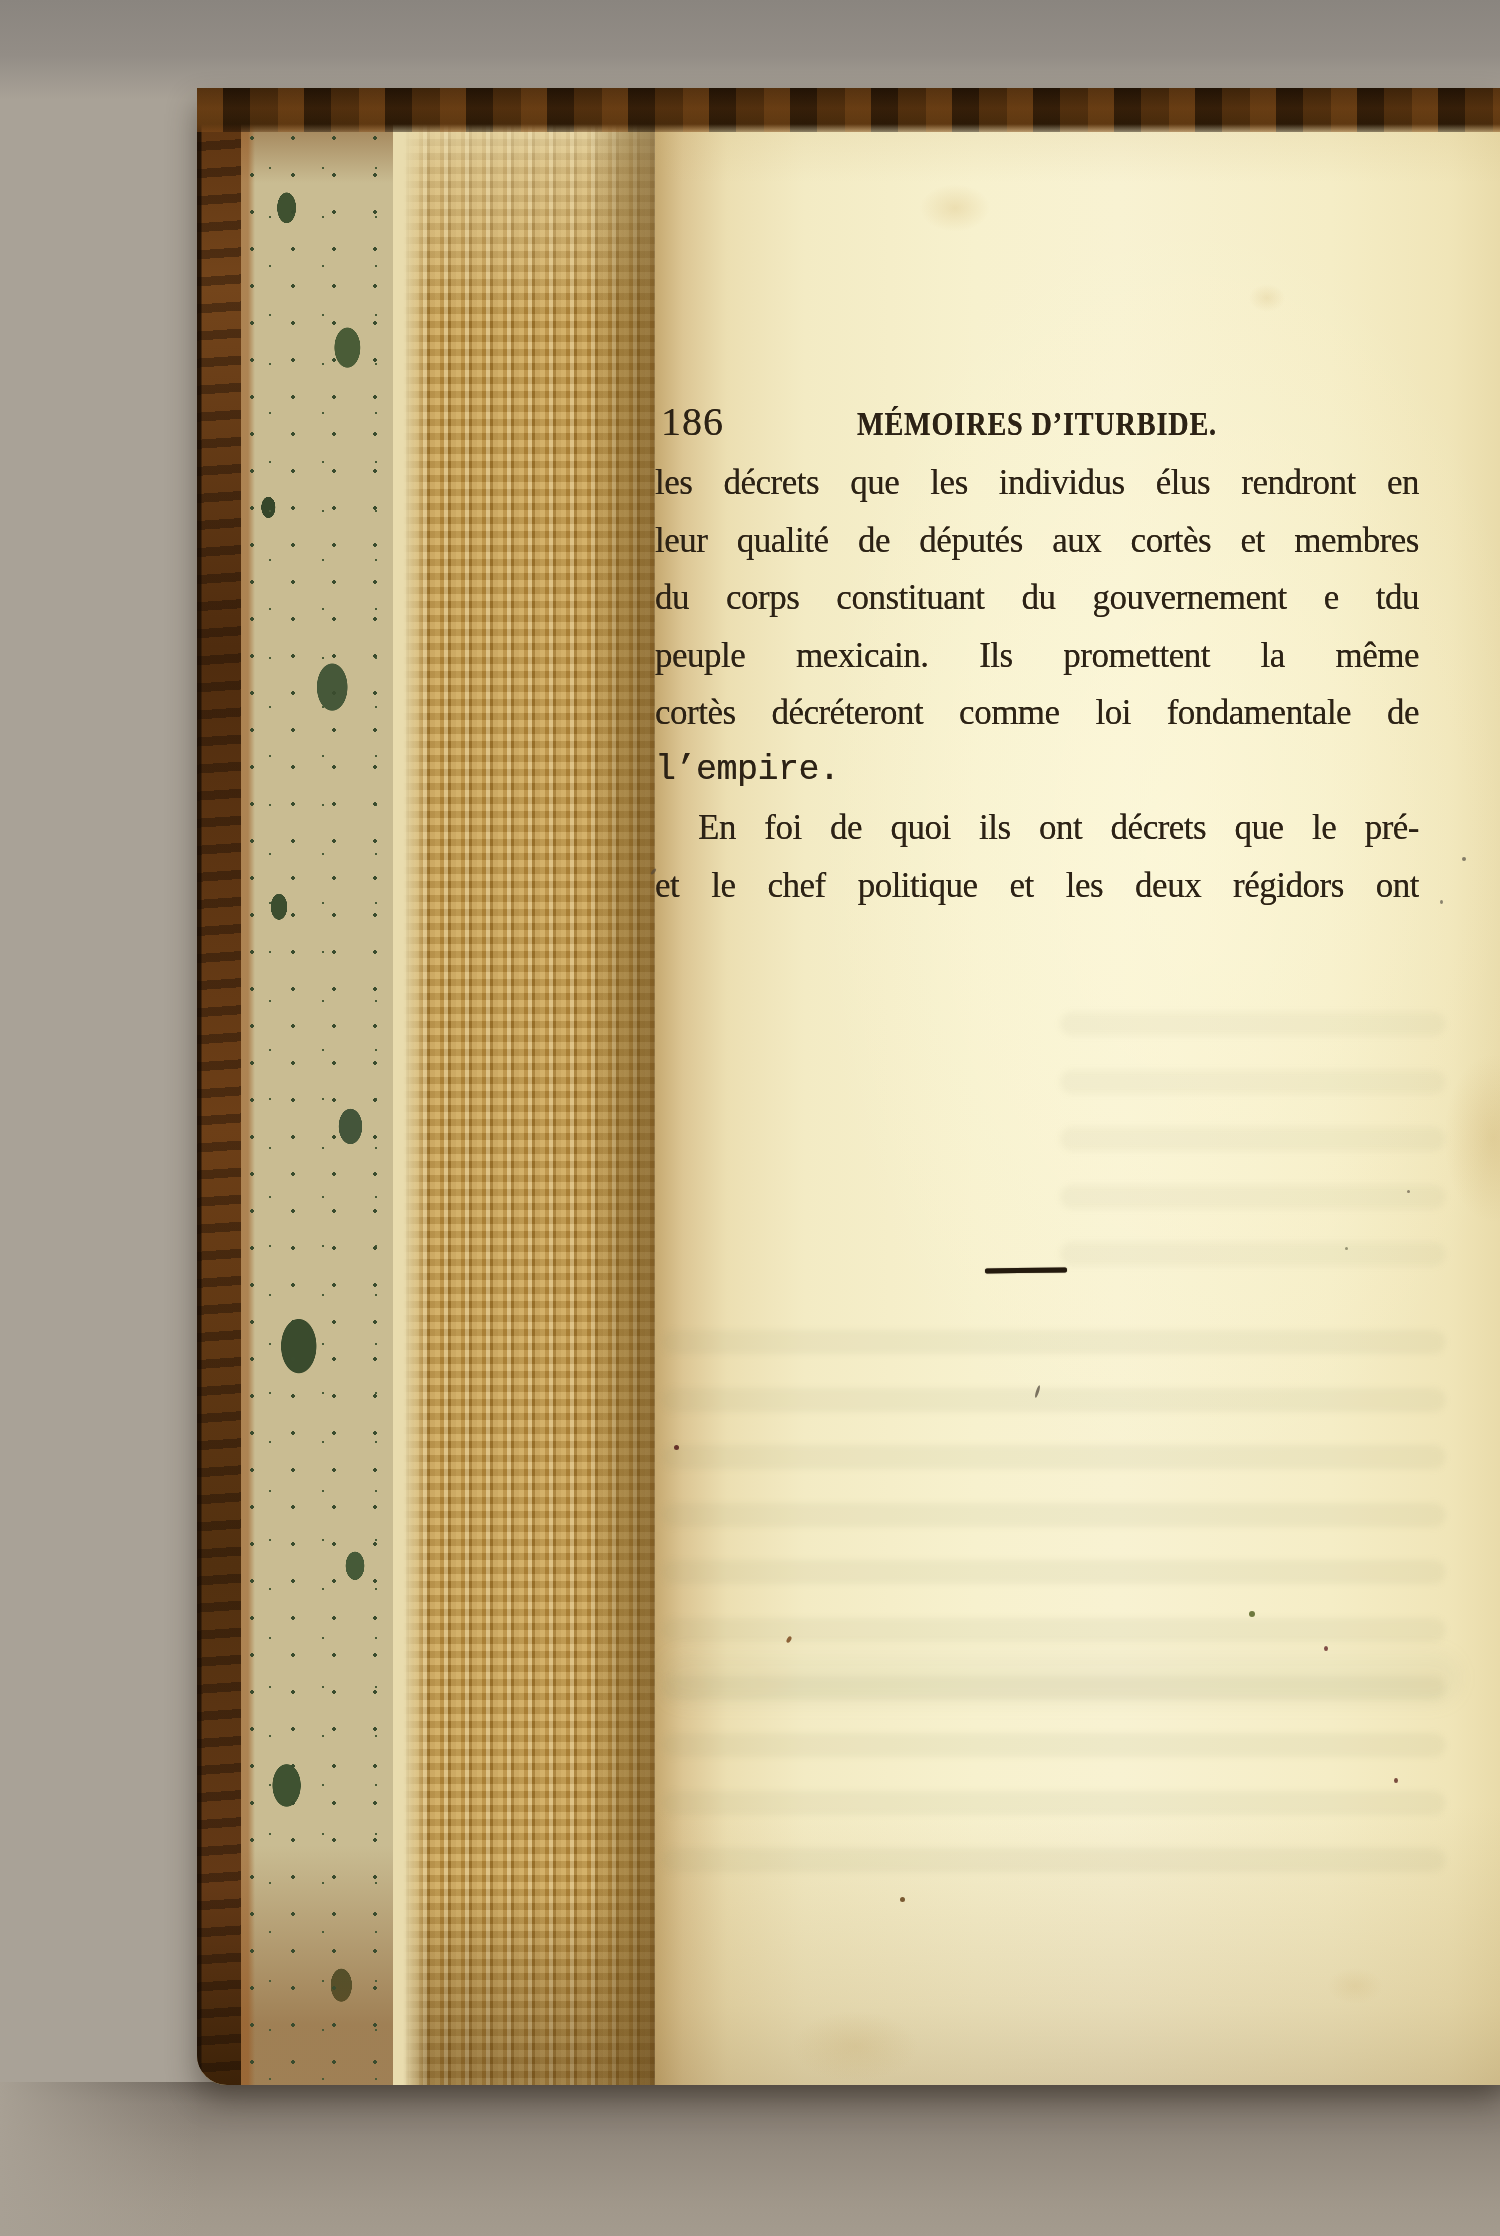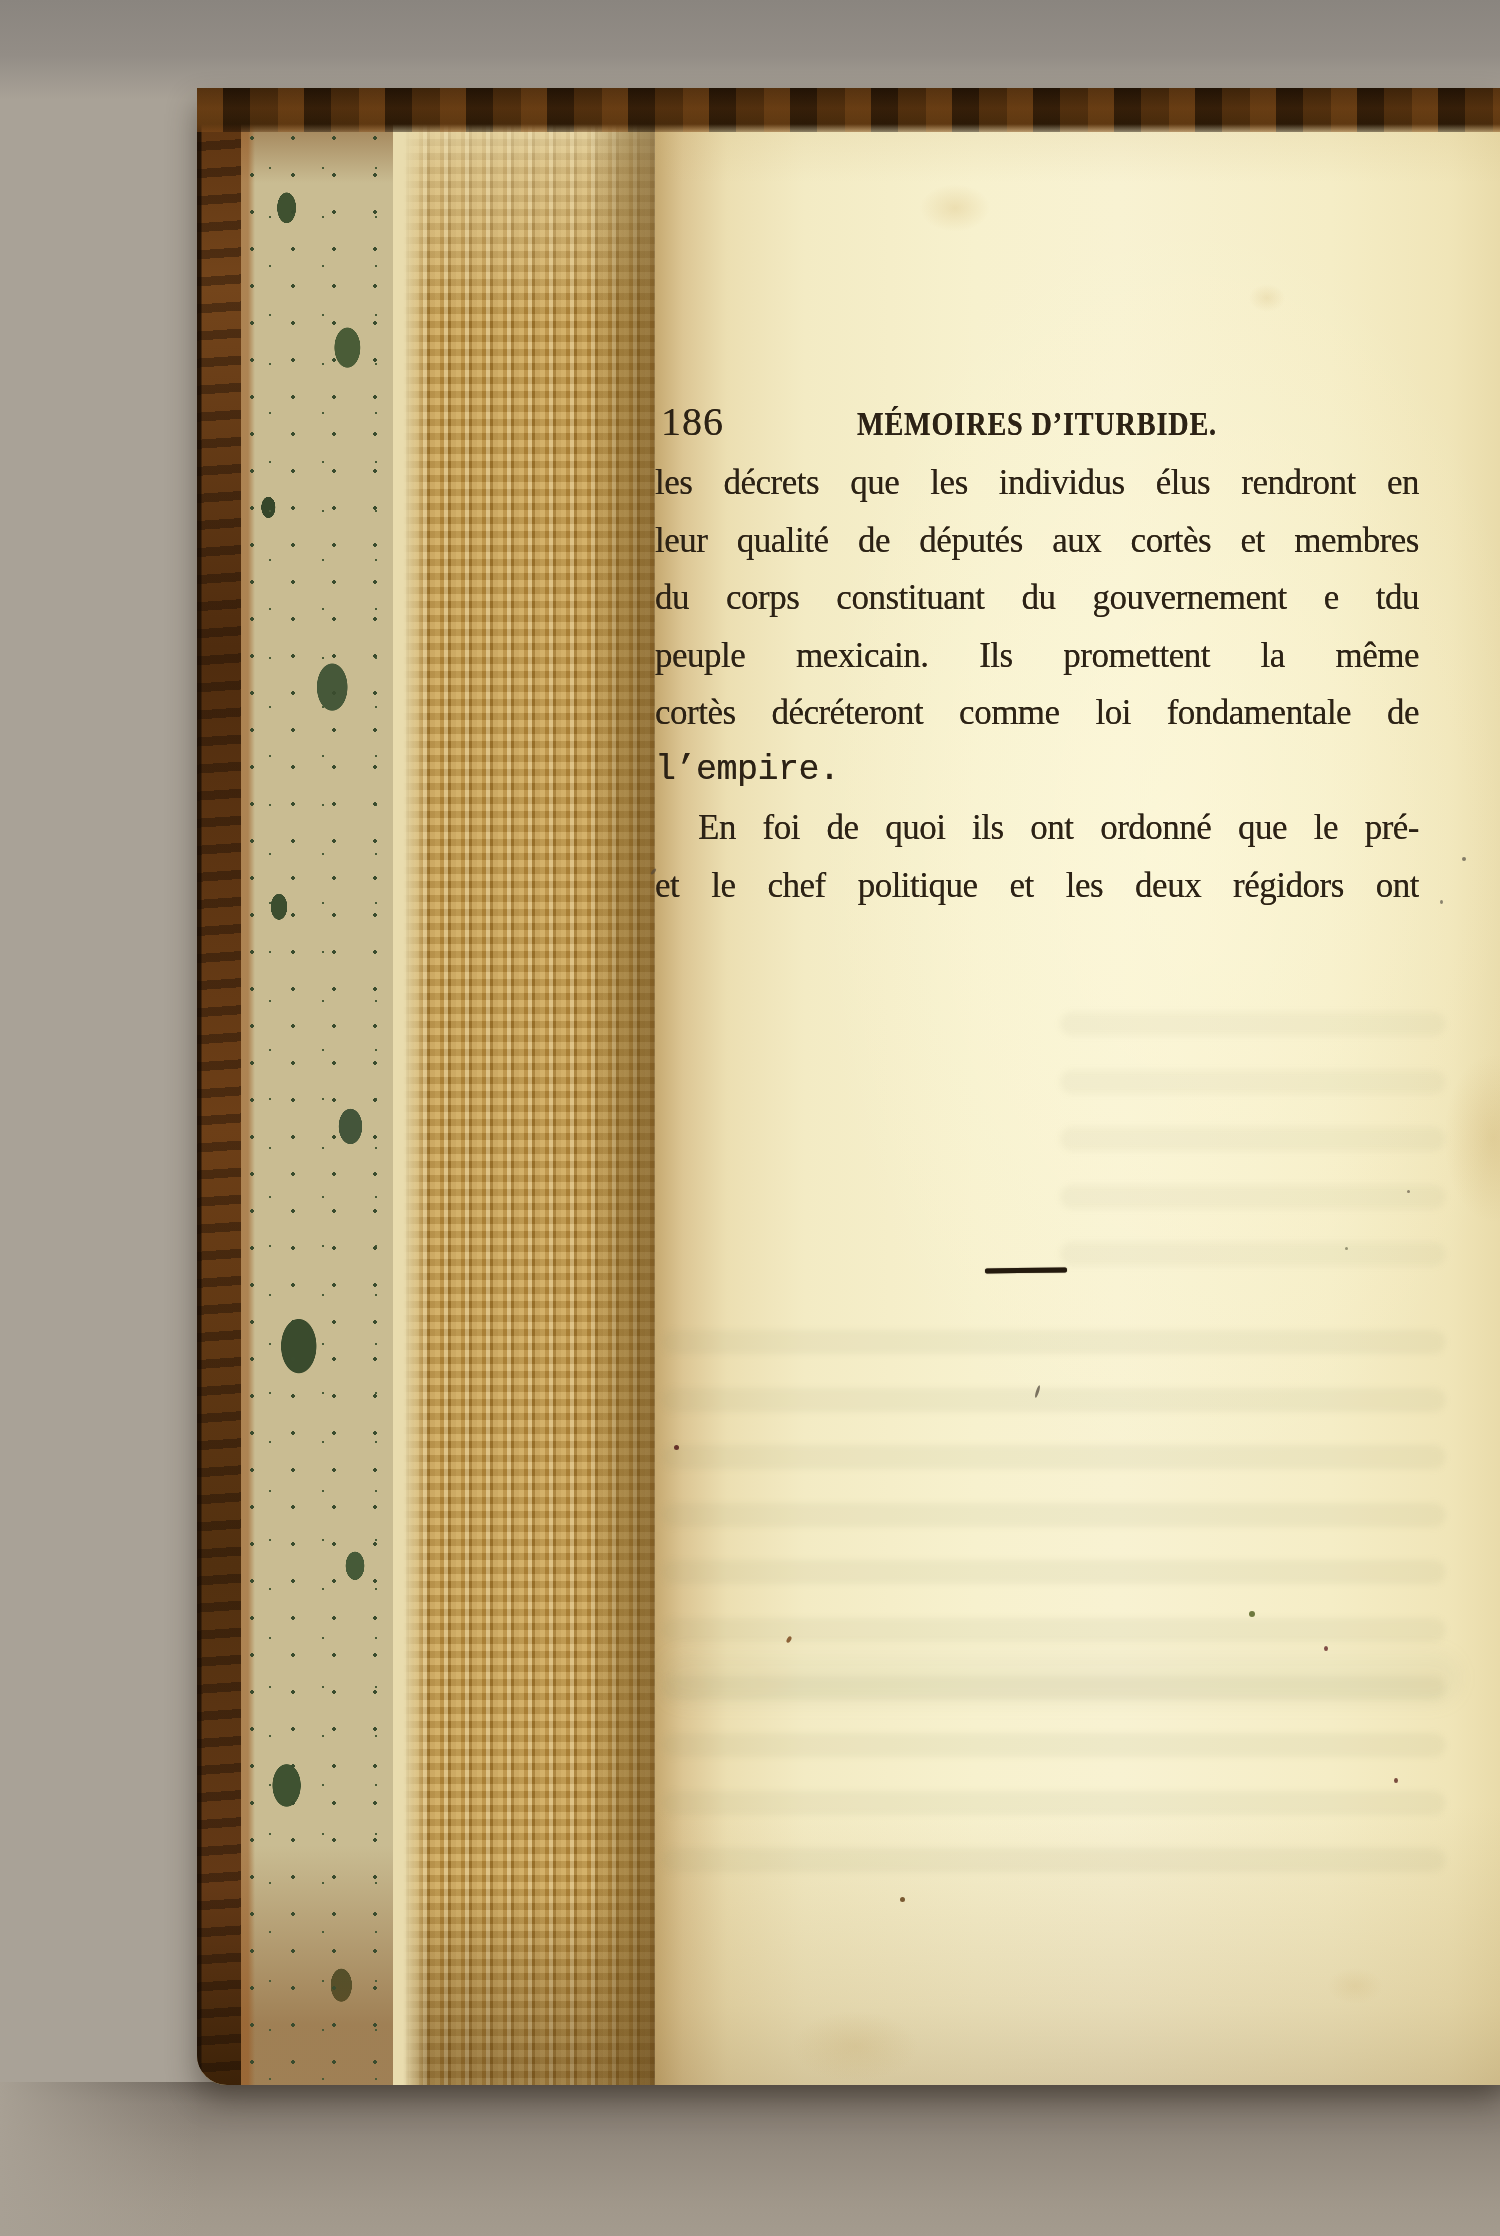--- a/index.html
+++ b/index.html
@@ -182,18 +182,18 @@
       <span class="page-number">186</span>
       <span class="running-title">MÉMOIRES D’ITURBIDE.</span>
     </div>
     <div class="body-text" id="body-text">
         <div class="line">les décrets que les individus élus rendront en</div>
         <div class="line">leur qualité de députés aux cortès et membres</div>
         <div class="line">du corps constituant du gouvernement e tdu</div>
         <div class="line">peuple mexicain. Ils promettent la même</div>
         <div class="line">cortès décréteront comme loi fondamentale de</div>
         <div class="line last">l’empire.</div>
-        <div class="line indent">En foi de quoi ils ont ordonné que le pré-</div>
+        <div class="line indent">En foi de quoi ils ont décrets que le pré-</div>
         <div class="line">et le chef politique et les deux régidors ont</div>
       </div>
     <div class="divider"></div>
   </div>
 </div>
 
 </body></html>

